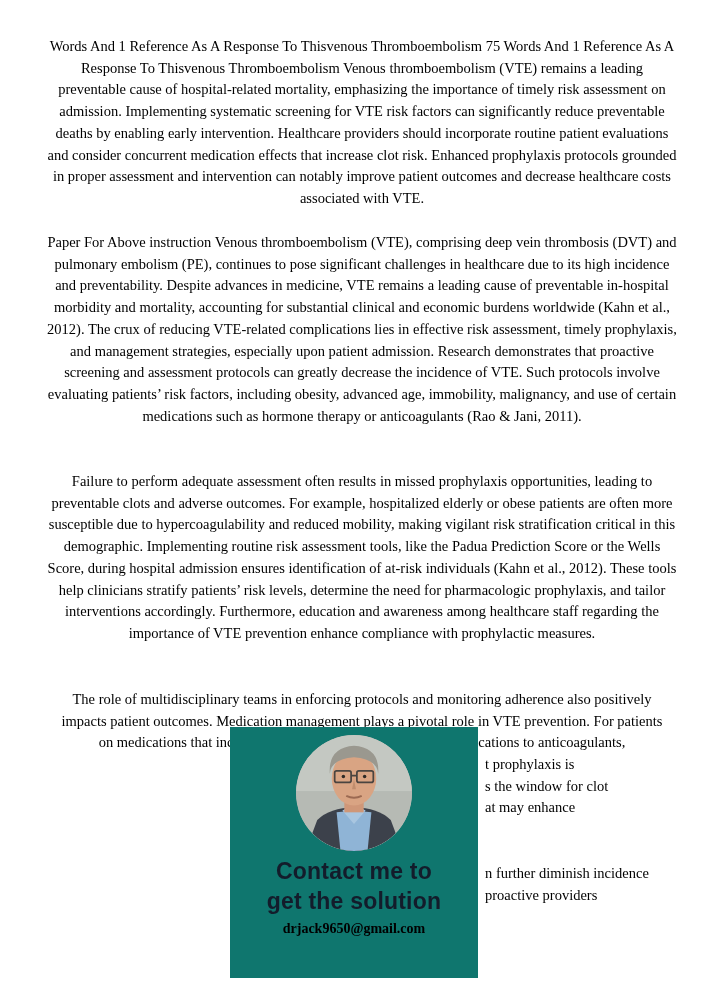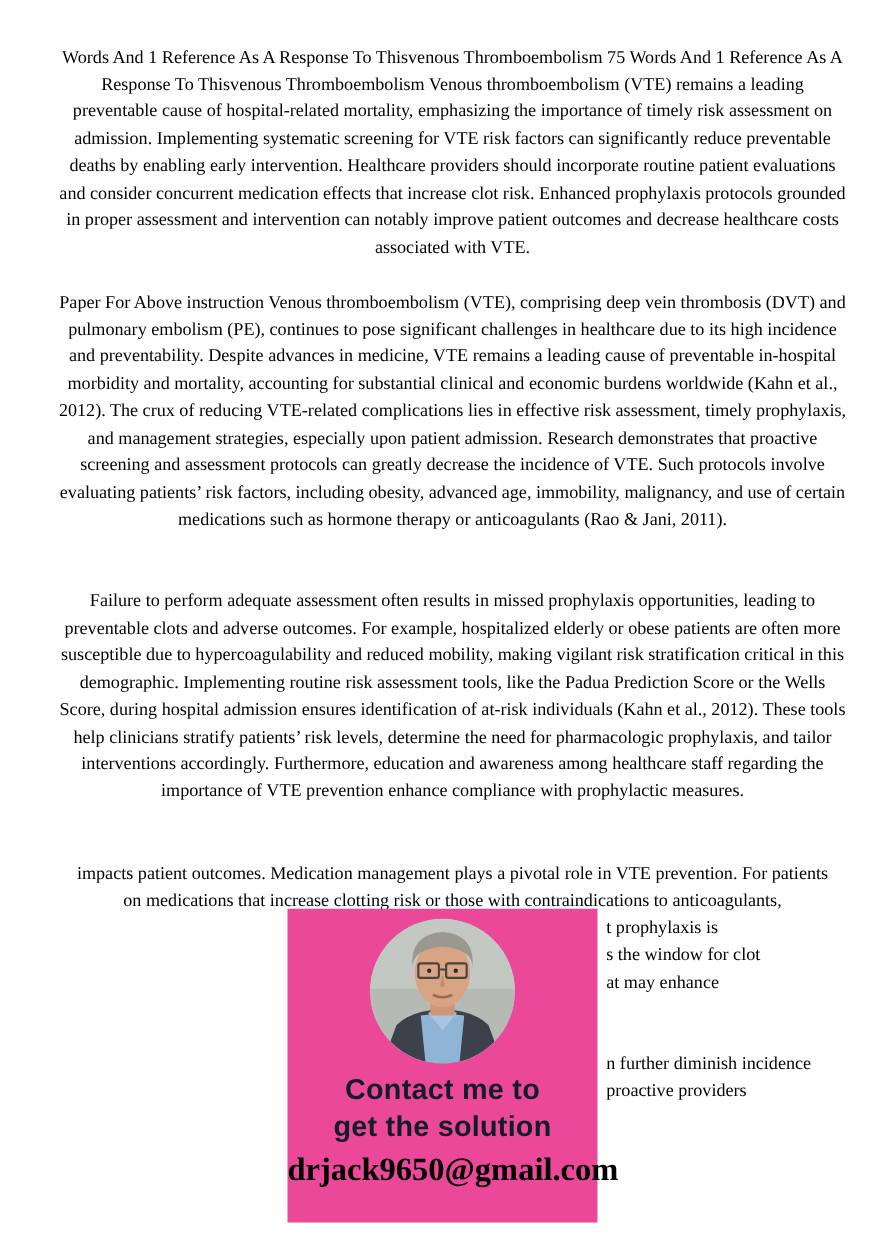--- a/index.html
+++ b/index.html
@@ -45,50 +45,50 @@
     font-weight: 700;
     font-size: 23px;
     line-height: 30px;
     color: #131c2b;
     letter-spacing: 0.2px;
   }
   .cline-1 { margin-top: 5px; }
   .cemail {
     font-family: "Liberation Serif", serif;
     font-weight: 700;
-    font-size: 26px;
+    font-size: 14px;
     color: #000000;
     margin-top: 5px;
-    text-align: right;
   }
 </style>
 </head>
 <body>
 
 <div id="page">
 
   <div class="doc">
     <p class="para para-1">Words And 1 Reference As A Response To Thisvenous Thromboembolism 75 Words And 1 Reference As A Response To Thisvenous Thromboembolism Venous thromboembolism (VTE) remains a leading preventable cause of hospital-related mortality, emphasizing the importance of timely risk assessment on admission. Implementing systematic screening for VTE risk factors can significantly reduce preventable deaths by enabling early intervention. Healthcare providers should incorporate routine patient evaluations and consider concurrent medication effects that increase clot risk. Enhanced prophylaxis protocols grounded in proper assessment and intervention can notably improve patient outcomes and decrease healthcare costs associated with VTE.</p>
     <p class="para para-2">Paper For Above instruction Venous thromboembolism (VTE), comprising deep vein thrombosis (DVT) and pulmonary embolism (PE), continues to pose significant challenges in healthcare due to its high incidence and preventability. Despite advances in medicine, VTE remains a leading cause of preventable in-hospital morbidity and mortality, accounting for substantial clinical and economic burdens worldwide (Kahn et al., 2012). The crux of reducing VTE-related complications lies in effective risk assessment, timely prophylaxis, and management strategies, especially upon patient admission. Research demonstrates that proactive screening and assessment protocols can greatly decrease the incidence of VTE. Such protocols involve evaluating patients’ risk factors, including obesity, advanced age, immobility, malignancy, and use of certain medications such as hormone therapy or anticoagulants (Rao &amp; Jani, 2011).</p>
     <p class="para para-3">Failure to perform adequate assessment often results in missed prophylaxis opportunities, leading to preventable clots and adverse outcomes. For example, hospitalized elderly or obese patients are often more susceptible due to hypercoagulability and reduced mobility, making vigilant risk stratification critical in this demographic. Implementing routine risk assessment tools, like the Padua Prediction Score or the Wells Score, during hospital admission ensures identification of at-risk individuals (Kahn et al., 2012). These tools help clinicians stratify patients’ risk levels, determine the need for pharmacologic prophylaxis, and tailor interventions accordingly. Furthermore, education and awareness among healthcare staff regarding the importance of VTE prevention enhance compliance with prophylactic measures.</p>
     <div class="para">
+        <div class="line">The role of multidisciplinary teams in enforcing protocols and monitoring adherence also positively</div>
         <div class="line">impacts patient outcomes. Medication management plays a pivotal role in VTE prevention. For patients</div>
         <div class="line">on medications that increase clotting risk or those with contraindications to anticoagulants,</div>
         <div class="line"><span class="left">alternative strategies such as me</span><span class="right">t prophylaxis is</span></div>
         <div class="line"><span class="right">s the window for clot</span></div>
         <div class="line"><span class="left">formation. Additionally, clinicia</span><span class="right">at may enhance</span></div>
         <div class="line"><span class="left">coagulability is necessary to pre</span><span class="right"></span></div>
       </div>
     <div class="para">
         <div class="line"><span class="left">Continuous quality improvemen</span><span class="right">n further diminish incidence</span></div>
         <div class="line"><span class="left">report substantial reductions in</span><span class="right">proactive providers</span></div>
       </div>
   </div>
 
-  <div class="card" style="background: #ec4899;">
+  <div class="card" style="background: #0f766e;">
     <div class="portrait">
       <svg viewBox="0 0 120 120">
         <defs>
           <clipPath id="pc">
               <circle cx="60" cy="60" r="60"></circle>
             </clipPath>
         </defs>
         <g clip-path="url(#pc)">
           <rect width="120" height="120" fill="#b6bab4"></rect>
           <rect width="120" height="58" fill="#c4c8c2"></rect>

